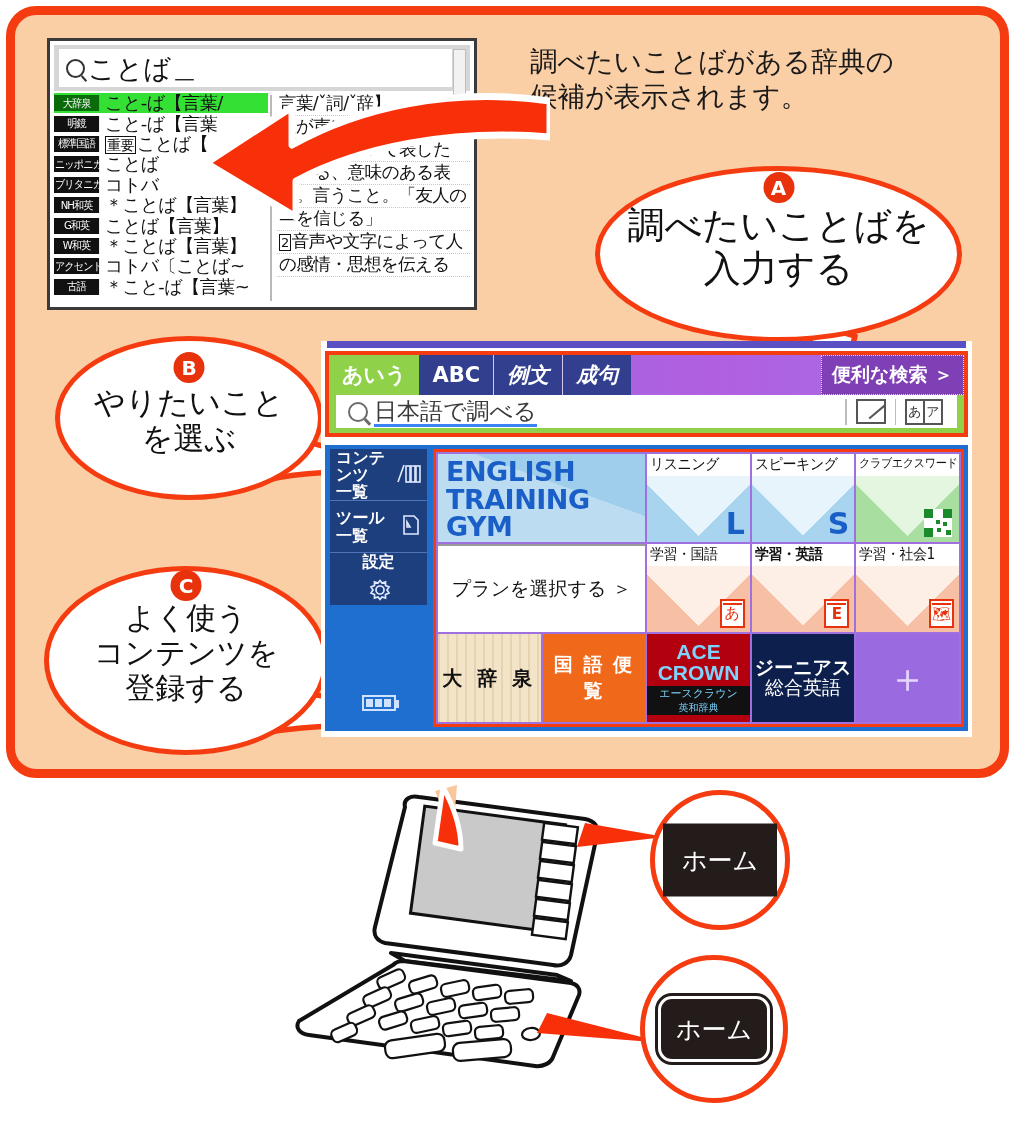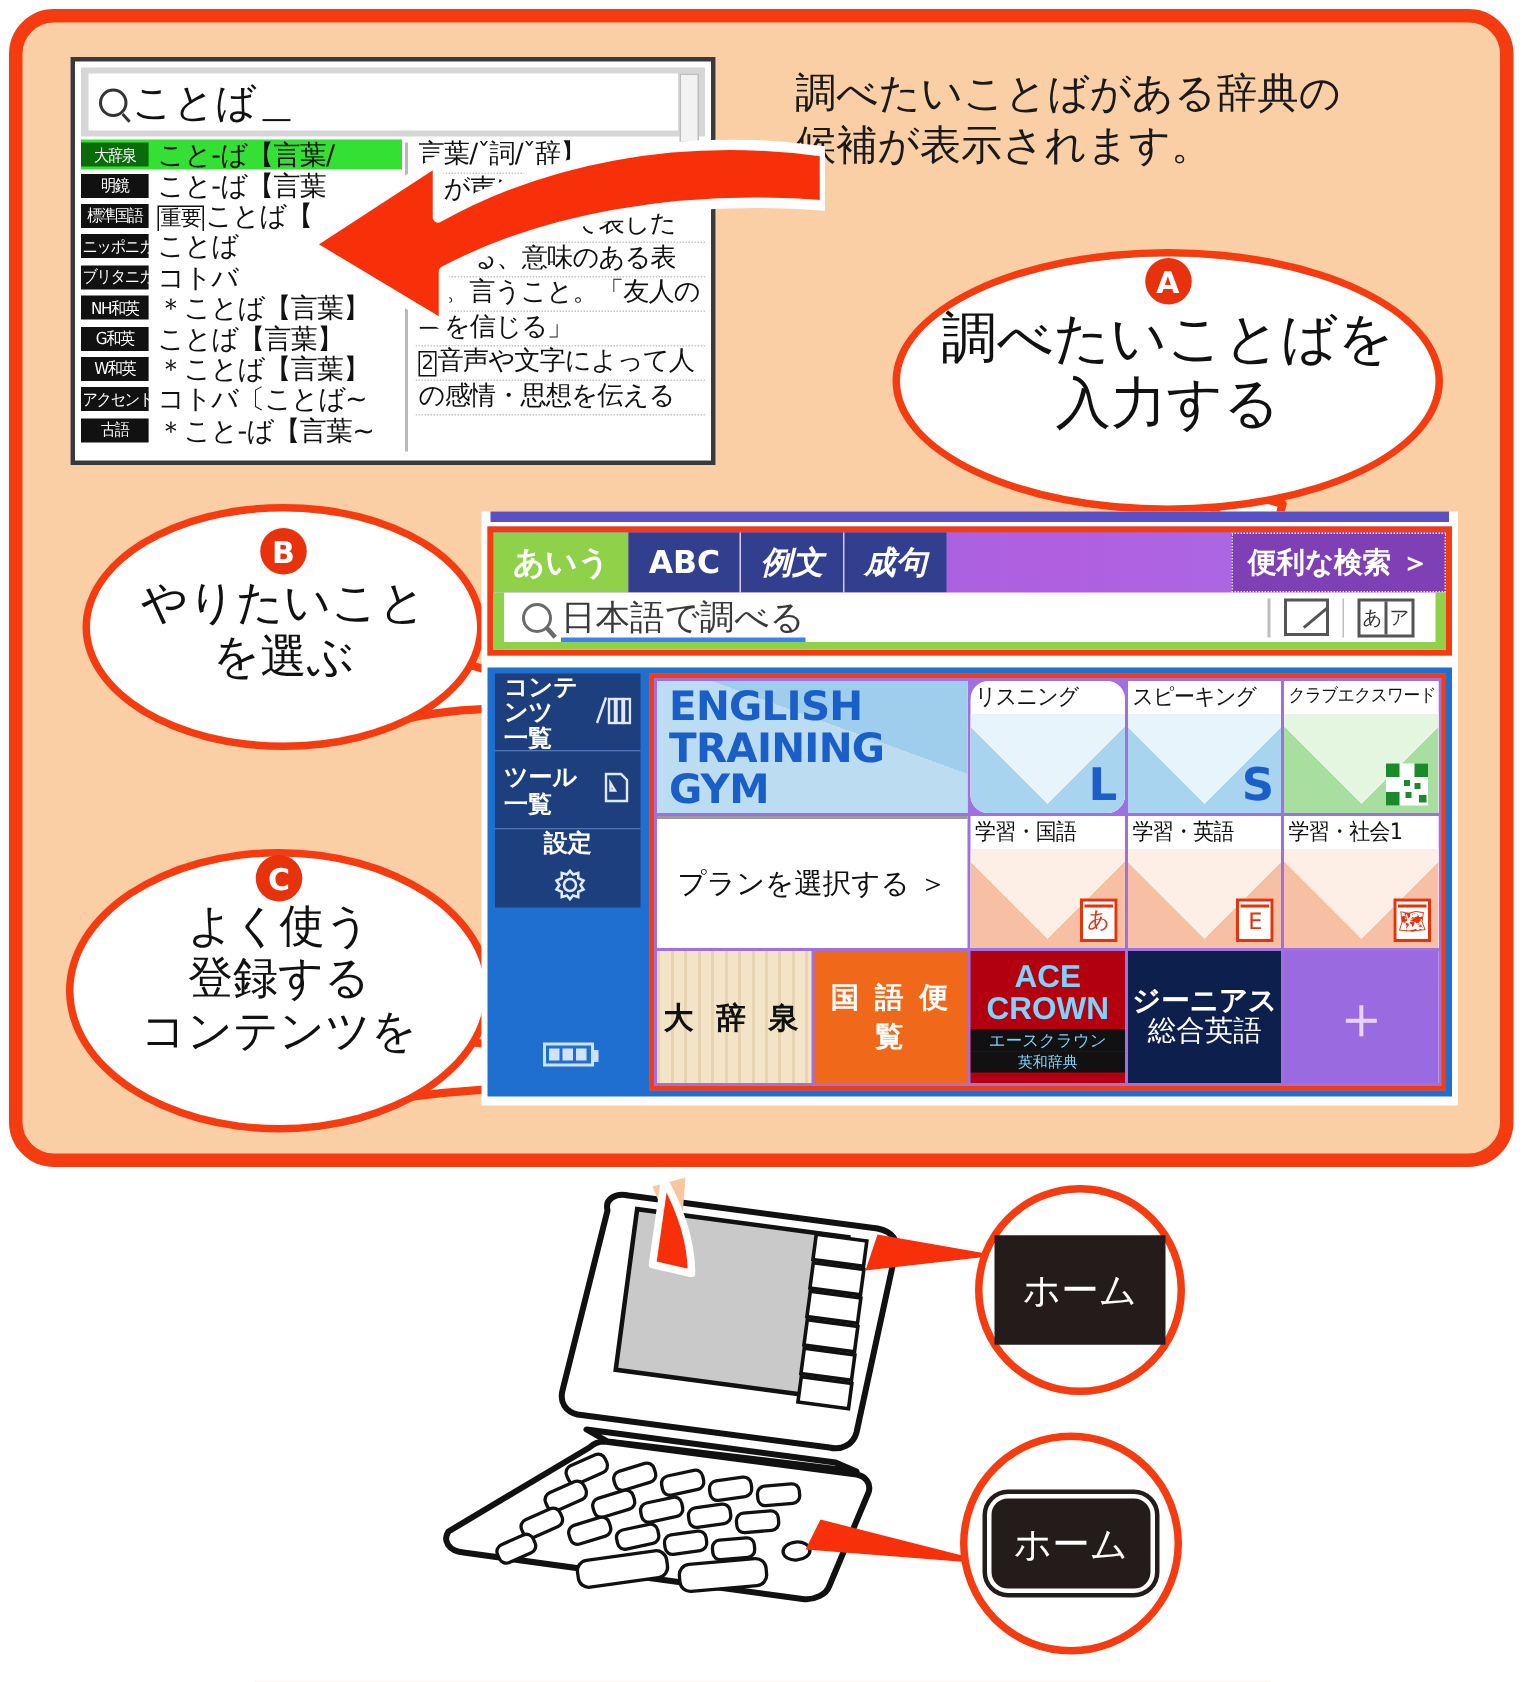--- a/index.html
+++ b/index.html
@@ -315,22 +315,22 @@
 </div>
 
 <div class="bubble" id="bubbleC">
   <svg style="position:absolute;left:205px;top:100px;width:200px;height:90px;overflow:visible;" viewBox="0 0 200 90">
     <path d="M8 22 C70 28 140 40 196 52 L194 64 C134 56 66 58 6 68 Z" fill="#ffffff" stroke="#f53c11" stroke-width="5.5" stroke-linejoin="round"></path>
   </svg>
   <div class="oval"></div>
   <div class="bub-badge">C</div>
   <div class="bub-text">
     <div>よく使う</div>
+    <div>コンテンツを</div>
     <div>登録する</div>
-    <div>コンテンツを</div>
   </div>
 </div>
 
 <div id="homeScreen">
   <div id="homeTopBar"></div>
 
   <div id="searchBlock">
     <div id="tabsRow">
       <div class="tab active">あいう</div>
       <div class="tab dark">ABC</div>
@@ -412,21 +412,21 @@
 
         <div id="etgTile">
           <div id="etgBg"></div>
           <div id="etgTitle">
             <div>ENGLISH</div>
             <div>TRAINING</div>
             <div>GYM</div>
           </div>
         </div>
 
-        <div class="tile" style="grid-column:3/4;grid-row:1/2;border-radius:12px;">
+        <div class="tile" style="grid-column:3/4;grid-row:1/2;">
           <span class="tlabel">リスニング</span>
           <span class="truler"></span>
           <span class="tbg blue"></span>
           <span class="tglyph">L</span>
         </div>
         <div class="tile" style="grid-column:4/5;grid-row:1/2;">
           <span class="tlabel">スピーキング</span>
           <span class="truler"></span>
           <span class="tbg blue"></span>
           <span class="tglyph">S</span>
@@ -438,21 +438,21 @@
           <span class="abcIcon">ABC</span>
         </div>
 
         <div id="planTile">プランを選択する ＞</div>
         <div class="tile" style="grid-column:3/4;grid-row:2/3;">
           <span class="tlabel">学習・国語</span>
           <span class="truler"></span>
           <span class="tbg peach"></span>
           <span class="bookIcon">あ</span>
         </div>
-        <div class="tile" style="grid-column:4/5;grid-row:2/3;">
+        <div class="tile" style="grid-column:4/5;grid-row:2/3;font-weight:bold;">
           <span class="tlabel">学習・英語</span>
           <span class="truler"></span>
           <span class="tbg peach"></span>
           <span class="bookIcon">E</span>
         </div>
         <div class="tile" style="grid-column:5/6;grid-row:2/3;">
           <span class="tlabel">学習・数/理</span>
           <span class="truler"></span>
           <span class="tbg peach"></span>
           <span class="bookIcon">⚥</span>

